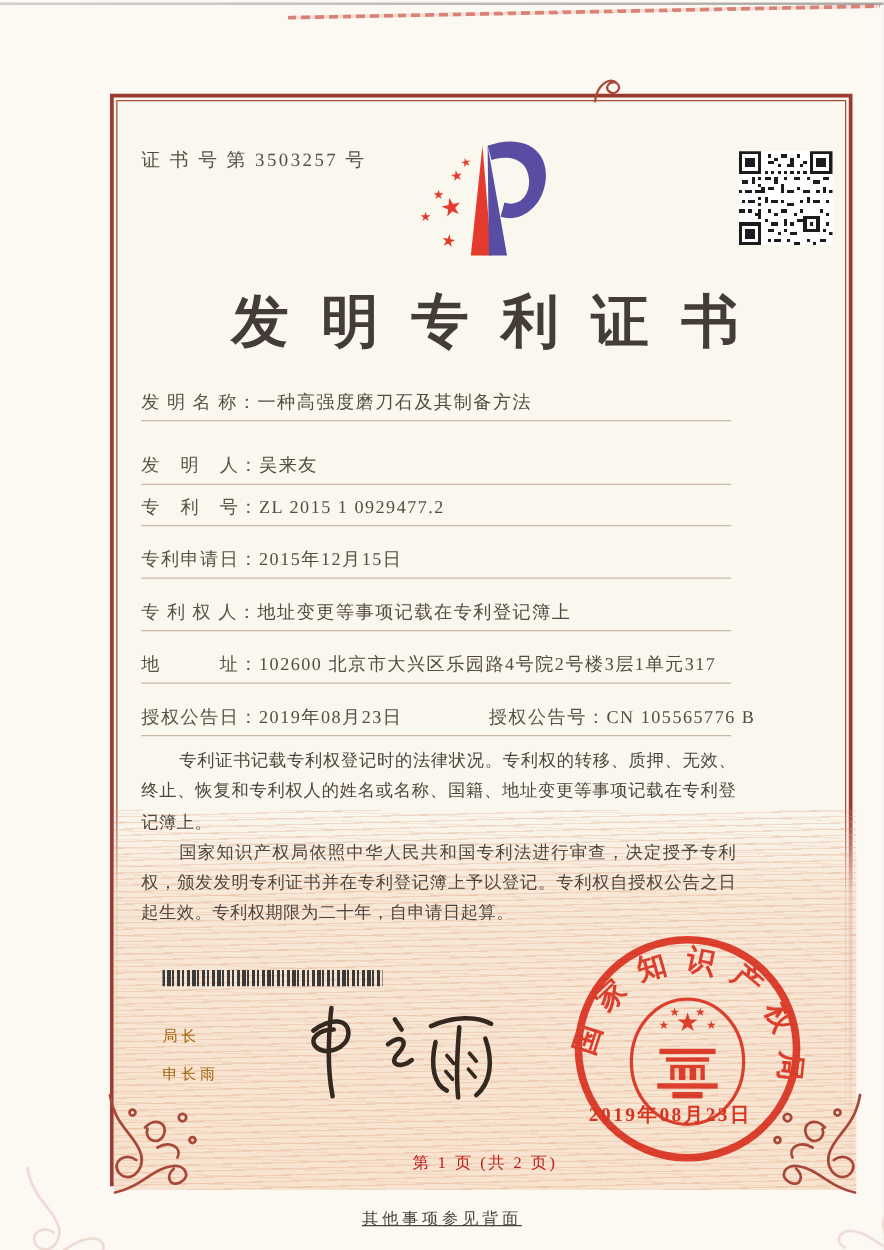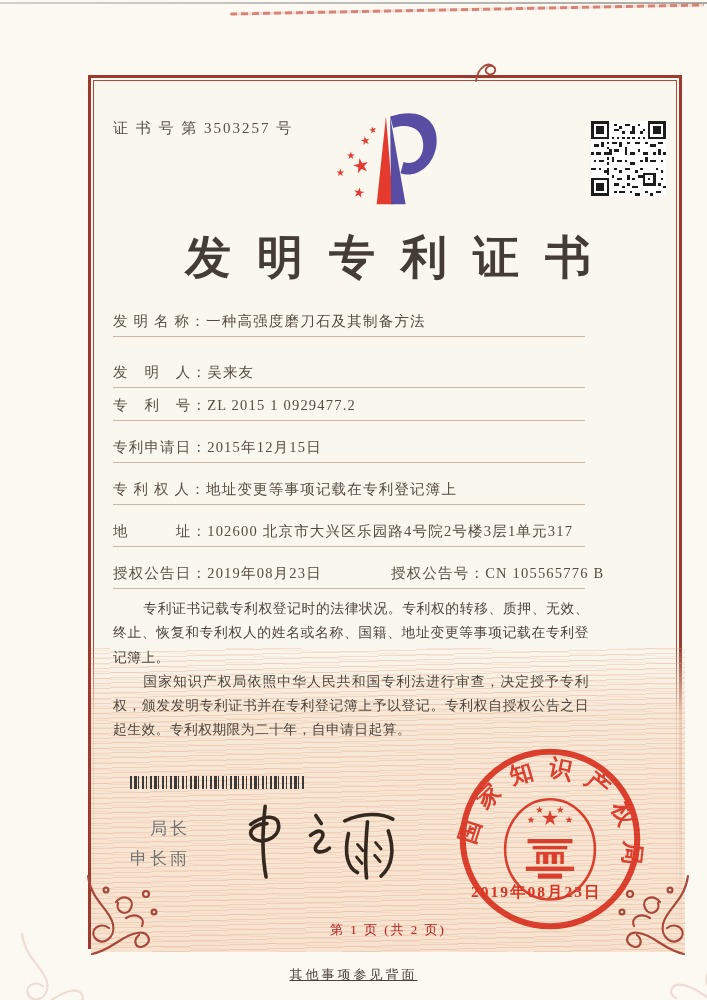--- a/index.html
+++ b/index.html
@@ -43,22 +43,22 @@
   .body-text{position:absolute;left:113px;top:597px;width:476px;font-size:13.8px;
         line-height:1.76;text-align:justify;color:#4e463d;letter-spacing:.4px;}
   .body-text p{margin:0;text-indent:2.2em;}
 
   .barcode{position:absolute;left:130px;top:776px;width:176px;height:13px;opacity:.88;
         background:repeating-linear-gradient(90deg,
           #232323 0 2px,transparent 2px 4px,#232323 4px 7px,transparent 7px 8px,
           #232323 8px 9px,transparent 9px 12px,#232323 12px 14px,transparent 14px 16px,
           #232323 16px 17px,transparent 17px 20px);}
 
-  .director{position:absolute;left:130px;top:814px;font-size:17px;letter-spacing:3px;
-        color:#737373;line-height:30px;text-align:right;}
+  .director{position:absolute;left:130px;top:814px;font-size:12px;letter-spacing:3px;
+        color:#a16207;line-height:30px;}
   .director span{display:block;}
   .signature{position:absolute;left:238px;top:790px;width:172px;height:98px;}
 
   .seal{position:absolute;left:455px;top:744px;width:190px;height:190px;
         mix-blend-mode:multiply;opacity:.93;}
   .seal-date{position:absolute;left:471px;top:882px;font-size:15.5px;letter-spacing:2px;
         color:#d8externe;color:#d83422;font-weight:600;}
 
   .page-no{position:absolute;left:88px;top:921px;width:600px;text-align:center;
         font-size:13px;letter-spacing:2px;color:#b91c1c;}

